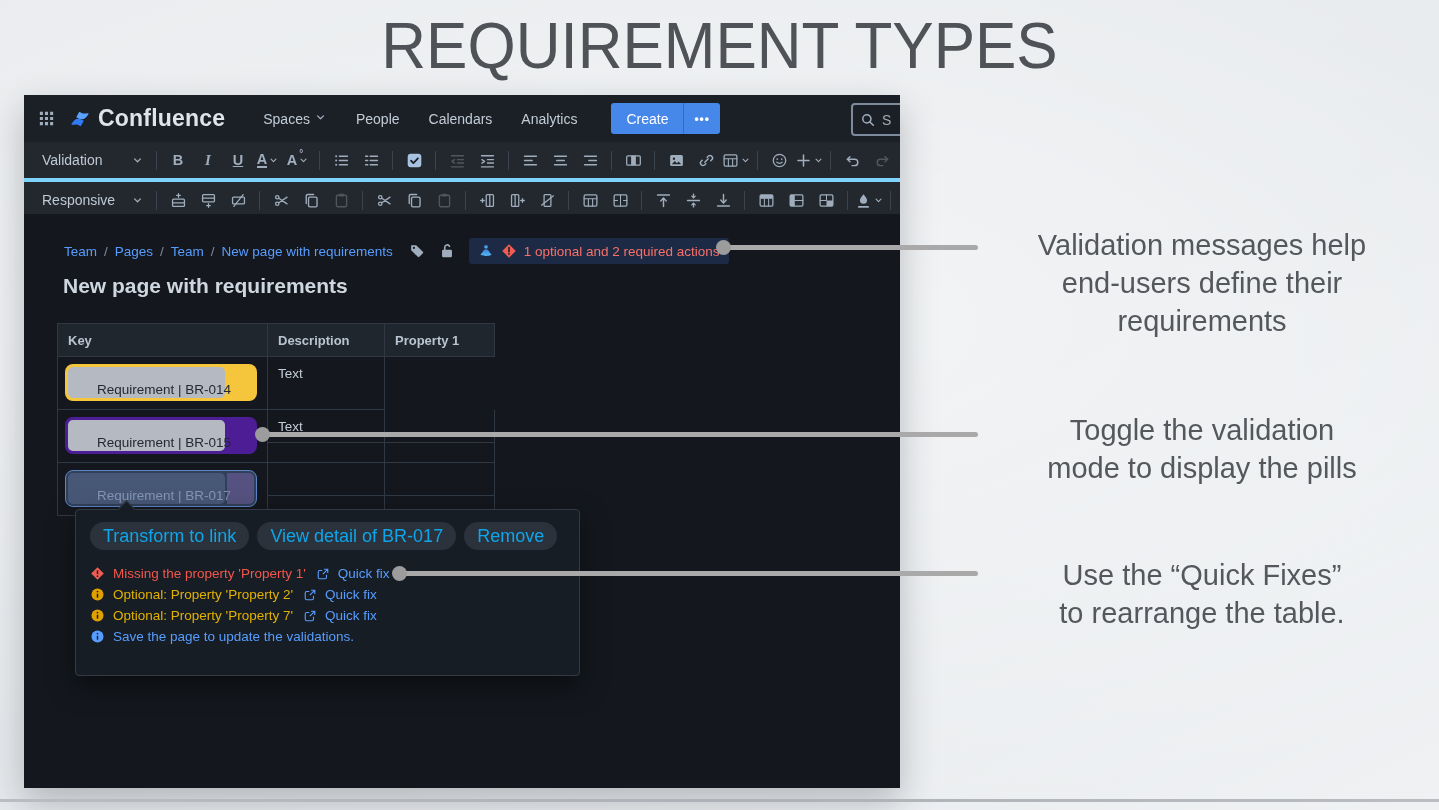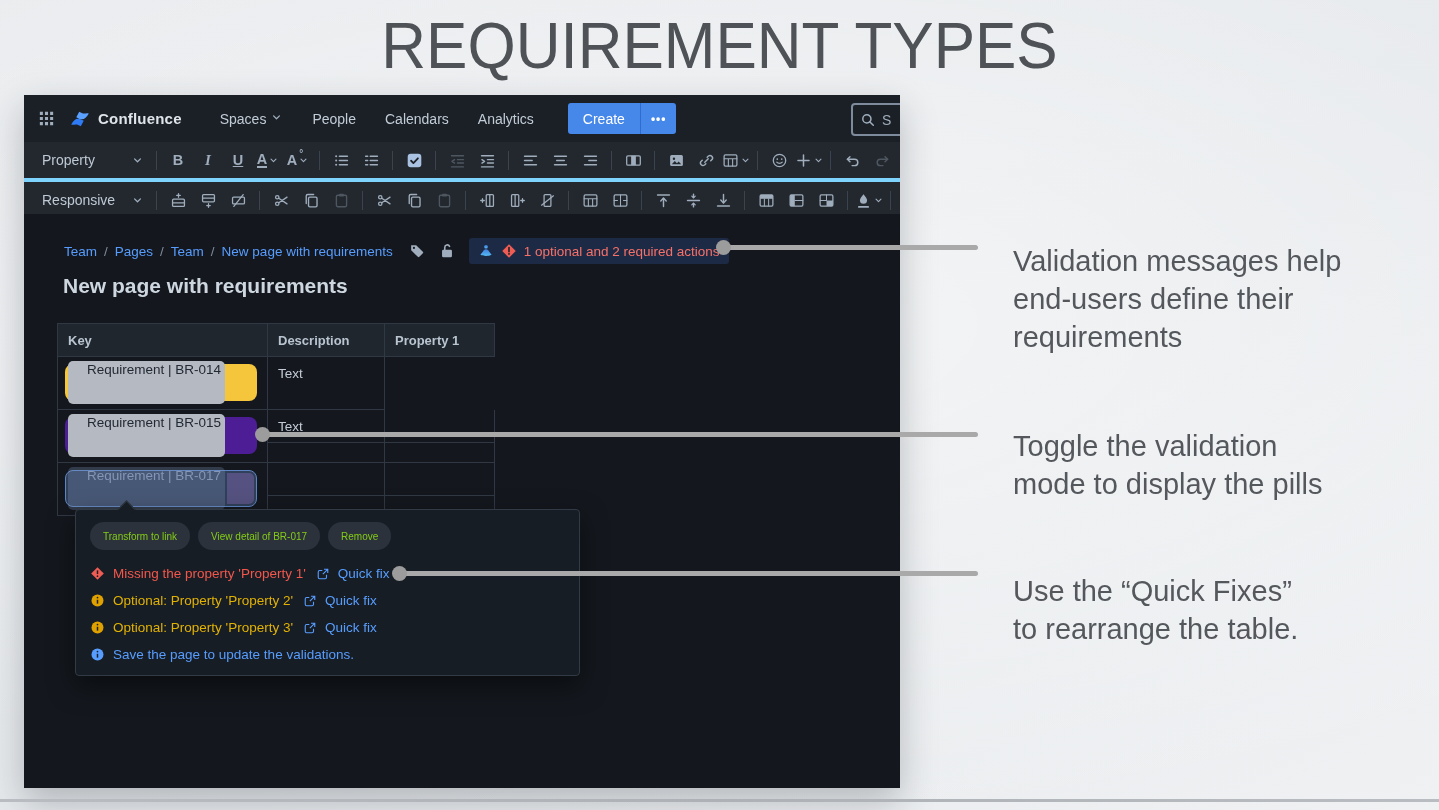--- a/index.html
+++ b/index.html
@@ -12,38 +12,38 @@
     position:relative;
   }
   
   .slide-title{
     position:absolute;left:0;right:0;top:10px;margin:0;
     text-align:center;font-size:62px;font-weight:400;letter-spacing:0px;
     color:#4f5257;transform:scaleY(1.03);
   }
   .bottom-rule{position:absolute;left:0;top:799px;width:1439px;height:3px;
     background:linear-gradient(90deg,#b9bcc0,#aeb2b7 50%,#b9bcc0);}
-  .ann{position:absolute;width:410px;margin:16px;font-size:29px;line-height:38px;
-    color:#54575c;white-space:pre-line;}
+  .ann{position:absolute;width:410px;margin:0;font-size:29px;line-height:38px;
+    color:#54575c;white-space:pre-line;text-align:center;}
   .conn-dot{position:absolute;width:15px;height:15px;border-radius:50%;background:#9c9c9c;z-index:6;}
   .conn-line{position:absolute;height:5px;border-radius:3px;background:#a9a9a9;z-index:5;}
 
   
   .panel{position:absolute;left:24px;top:95px;width:876px;height:693px;
     background:#14181e;overflow:hidden;box-shadow:0 14px 34px rgba(40,45,55,.28);
     font-size:13.5px;color:#c3ccd6;}
   svg.ic{width:17px;height:17px;display:block;}
   svg.ic *{stroke-linecap:round;stroke-linejoin:round;}
 
   
   .nav{position:relative;height:47px;background:#1b2026;display:flex;align-items:center;padding-left:13px;}
   .nav-apps{color:#9fadbc;margin-right:13px;display:flex;}
   .logo{display:flex;align-items:center;gap:7px;}
   .logo svg{width:22px;height:22px;}
-  .logo-text{color:#dee4ea;font-size:15px;font-weight:700;letter-spacing:.2px;}
+  .logo-text{color:#dee4ea;font-size:23px;font-weight:700;letter-spacing:.2px;}
   .menu{display:flex;align-items:center;gap:29px;margin-left:38px;color:#c2ccd7;font-size:14px;}
   .mi{display:flex;gap:4px;cursor:default;}
   .mi .ic{width:13px;height:13px;color:#9fadbc;}
   .create-group{display:flex;margin-left:34px;}
   .btn-create{background:#4687ea;color:#fff;border:0;height:31px;padding:0 15px;
     font-size:14px;font-family:inherit;border-radius:3px 0 0 3px;border-right:1px solid #2f6cd0;}
   .btn-create-more{background:#4687ea;color:#fff;border:0;height:31px;padding:0 10px;
     font-size:12px;font-weight:700;letter-spacing:1px;border-radius:0 3px 3px 0;}
   .search{position:absolute;right:-89px;top:8px;width:120px;height:29px;
     border:2px solid #7e8b9c;border-radius:4px;display:flex;align-items:center;
@@ -86,40 +86,40 @@
   .td{border-right:1px solid #303844;border-bottom:1px solid #303844;box-sizing:border-box;
     padding:8px 10px;position:relative;font-size:13.5px;color:#c3ccd6;}
   .td.k{width:210px;}  .td.d{width:117px;}  .td.p{width:110px;}
   .tr.head .td{background:#20262e;color:#b8c4d0;font-weight:700;font-size:13px;padding:8px 10px;height:33px;}
   .tr.body .td{height:53px;}
   .td.split::after{content:"";position:absolute;left:0;right:0;top:32px;border-top:1px solid #303844;}
   .tr.head .td, .tr.body .td{line-height:17px;}
 
   .pill{height:37px;width:192px;border-radius:8px;display:flex;align-items:center;
     padding:3px;box-sizing:border-box;margin:-1px 0 0 -3px;position:relative;}
-  .pill .in{background:#b5bac2;border-radius:5px;height:43px;display:flex;align-items:flex-start;
-    gap:8px;padding:0 11px;width:157px;box-sizing:border-box;color:#232933;font-weight:500;font-size:13.5px;white-space:nowrap;}
+  .pill .in{background:#b5bac2;border-radius:5px;height:31px;display:flex;align-items:flex-end;
+    gap:8px;padding:0 21px;width:157px;box-sizing:border-box;color:#232933;font-weight:500;font-size:13.5px;white-space:nowrap;}
   .pill .ic{width:16px;height:16px;}
   .pill.y{background:#f5c53b;}
   .pill.r{background:#4c1d95;}
   .pill.f{background:rgba(93,125,180,.40);border:1.5px solid #5d85c4;padding:2px;}
   .pill.f .in{background:rgba(130,150,190,.28);color:#8595b5;}
   .pill.f .ic{opacity:.55;}
   .pill.f .strip{position:absolute;right:2px;top:2px;bottom:2px;width:27px;
     background:rgba(122,100,168,.5);border-radius:0 5px 5px 0;}
 
   
   .popup{position:absolute;left:51px;top:295px;width:505px;height:167px;background:#171d24;
     border:1px solid #323a45;border-radius:4px;box-shadow:0 10px 26px rgba(0,0,0,.5);box-sizing:border-box;}
   .popup::before{content:"";position:absolute;left:44px;top:-7px;width:12px;height:12px;
     background:#171d24;border-left:1px solid #323a45;border-top:1px solid #323a45;transform:rotate(45deg);}
   .pbtns{display:flex;gap:8px;padding:12px 14px 9px;}
-  .pbtn{background:#2b323c;border:0;color:#84cc16;font-family:inherit;font-size:10px;
+  .pbtn{background:#2b323c;border:0;color:#0ea5e9;font-family:inherit;font-size:18px;
     height:28px;padding:0 13px;border-radius:14px;white-space:nowrap;}
-  .msgs{padding:7px 14px;display:flex;flex-direction:column;gap:12px;}
+  .msgs{padding:7px 14px;display:flex;flex-direction:column;gap:6px;}
   .msg{display:flex;align-items:center;gap:8px;font-size:13.5px;white-space:nowrap;}
   .msg .mi-ic{width:15px;height:15px;flex:0 0 auto;}
   .msg .ext{width:14px;height:14px;color:#579dff;margin-left:2px;}
   .msg.err .mtext{color:#f2574c;}  .msg.err .mi-ic{color:#ef5c54;}
   .msg.warn .mtext{color:#e2b203;} .msg.warn .mi-ic{color:#dfa100;}
   .msg.info .mtext{color:#579dff;} .msg.info .mi-ic{color:#579dff;}
   .qf{color:#579dff;}
 </style>
 </head>
 <body>
@@ -353,21 +353,21 @@
     <span class="search">
       <svg class="ic">
           <use href="#s-search"></use>
         </svg>
       <span>S</span>
     </span>
   </header>
 
   <div class="tbar row1">
     <span class="dd">
-        <span>Property</span>
+        <span>Validation</span>
         <svg class="ic">
           <use href="#s-ch"></use>
         </svg>
       </span>
     <i class="sep"></i>
     <button class="tb">
         <span>B</span>
       </button>
     <button class="tb italic">
         <span>I</span>
@@ -715,21 +715,21 @@
           <span class="mtext">Optional: Property 'Property 2'</span>
           <svg class="ext">
               <use href="#s-ext"></use>
             </svg>
           <a class="qf">Quick fix</a>
         </div>
         <div class="msg warn">
           <svg class="mi-ic">
               <use href="#s-info"></use>
             </svg>
-          <span class="mtext">Optional: Property 'Property 3'</span>
+          <span class="mtext">Optional: Property 'Property 7'</span>
           <svg class="ext">
               <use href="#s-ext"></use>
             </svg>
           <a class="qf">Quick fix</a>
         </div>
         <div class="msg info">
           <svg class="mi-ic">
               <use href="#s-info"></use>
             </svg>
           <span class="mtext">Save the page to update the validations.</span>

